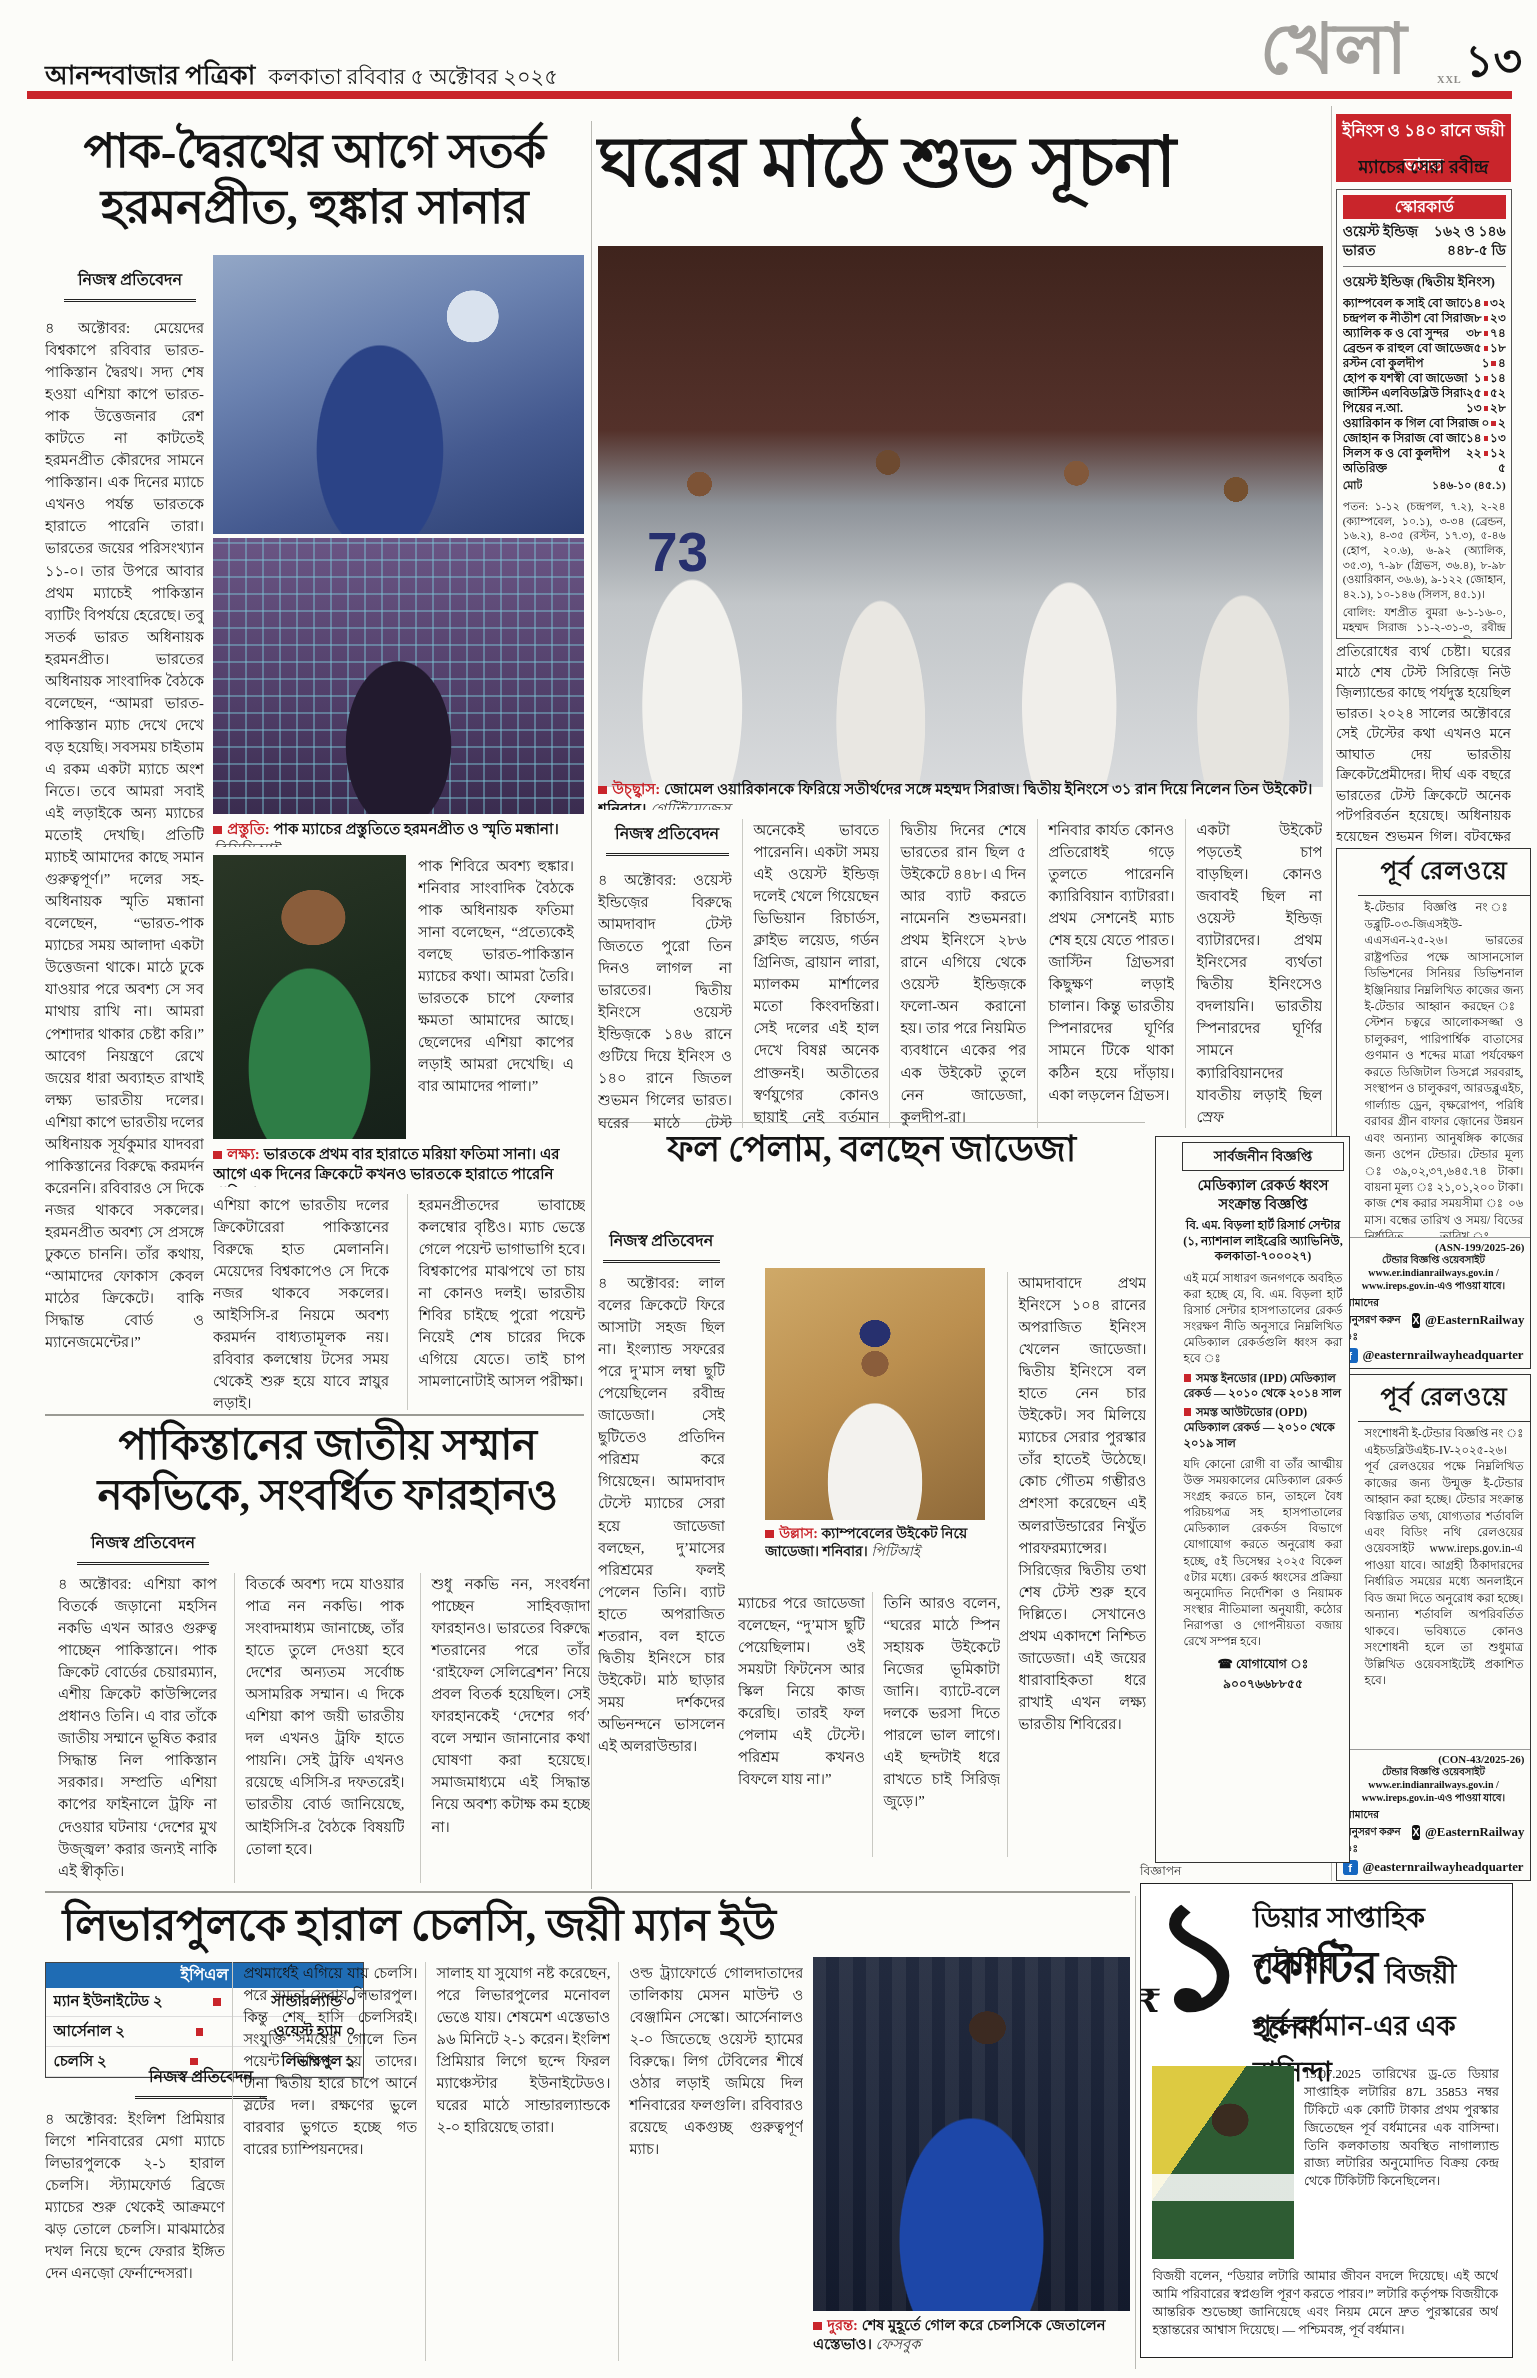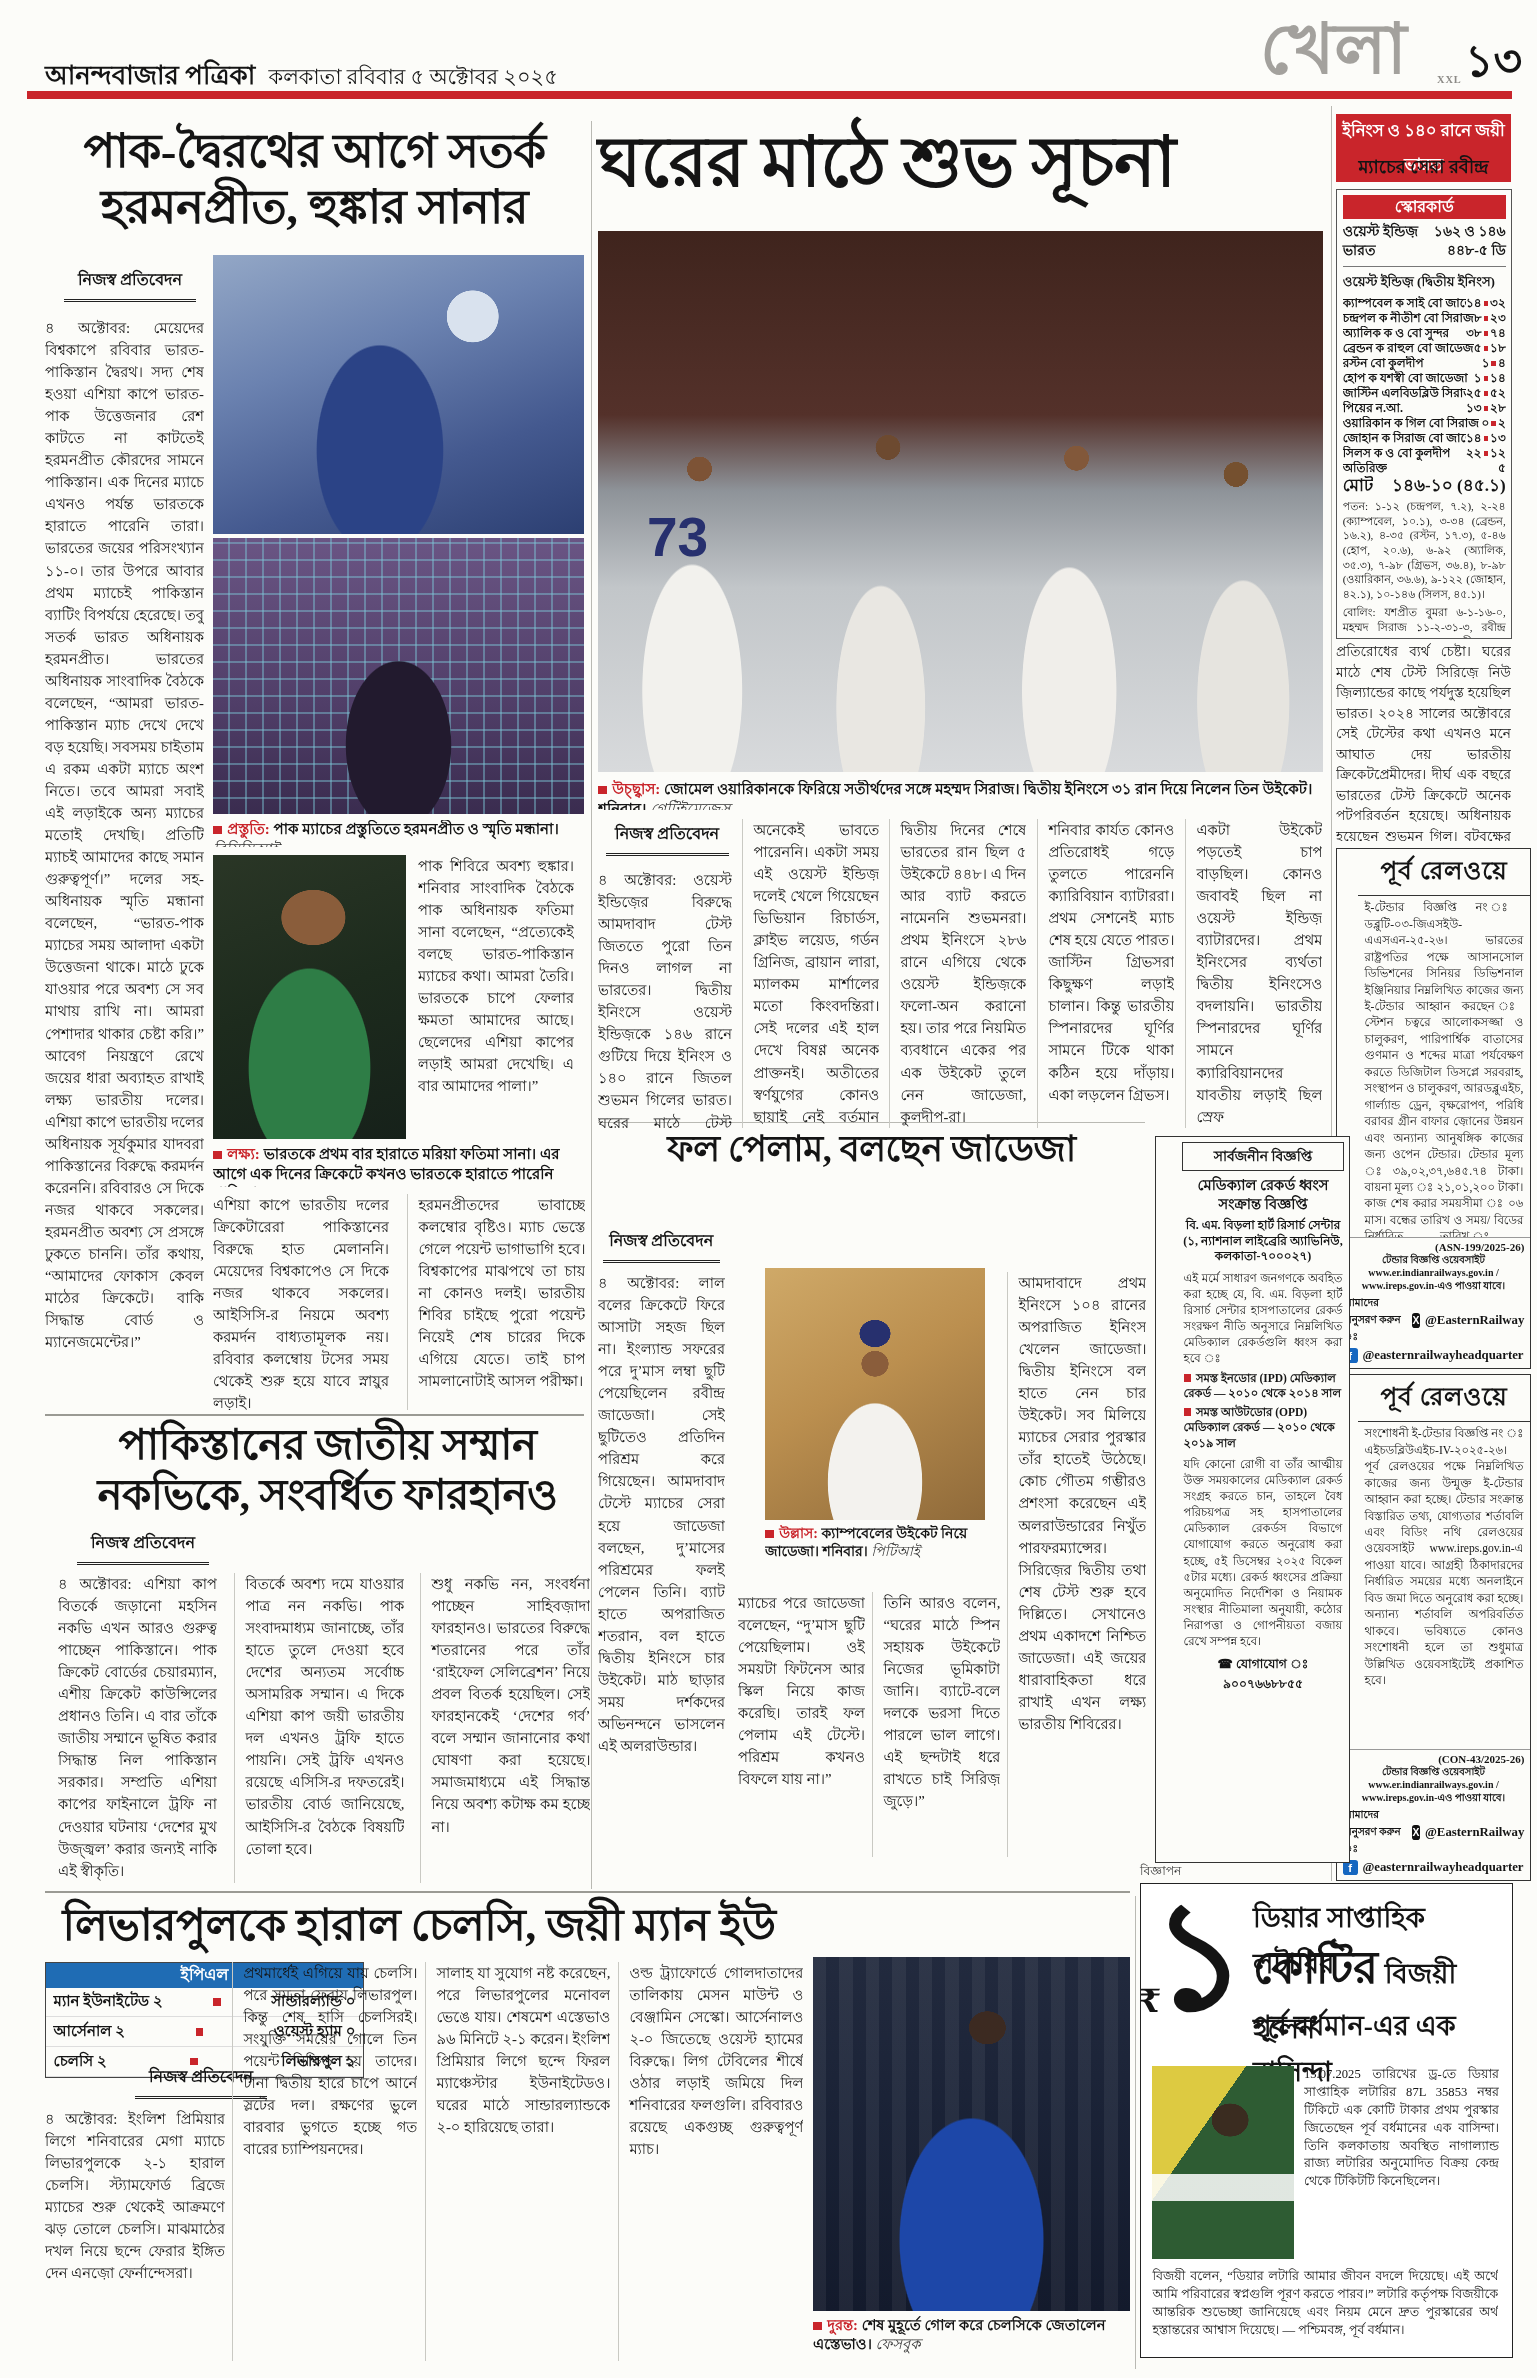--- a/index.html
+++ b/index.html
@@ -87,21 +87,21 @@
     linear-gradient(160deg,#2a3626 0%,#1d2b1d 50%,#16211a 100%);}
   .ph-main{background:
     radial-gradient(24.6px 24.6px at 14% 44%,#7d5336 0 50%,transparent 51%),
     radial-gradient(24.6px 24.6px at 40% 40%,#6d4a30 0 50%,transparent 51%),
     radial-gradient(24.6px 24.6px at 66% 42%,#82583a 0 50%,transparent 51%),
     radial-gradient(24.6px 24.6px at 88% 45%,#75502f 0 50%,transparent 51%),
     radial-gradient(90px 227px at 13% 85%,#f2f1ed 0 55%,transparent 56%),
     radial-gradient(80px 218px at 39% 88%,#e9e7e2 0 55%,transparent 56%),
     radial-gradient(85px 222px at 65% 85%,#f0eeea 0 55%,transparent 56%),
     radial-gradient(83px 218px at 89% 87%,#e6e4df 0 55%,transparent 56%),
-    linear-gradient(180deg,#3f241d 0%,#54312a 34%,#8e9399 48%,#c2c6c9 66%,#d8dadc 100%);}
+    linear-gradient(180deg,#3f241d 0%,#54312a 34%,#8e9399 48%,#c2c6c9 66%,#d8dadc 100%); margin-top: 15px;}
   .ph-jad{background:
     radial-gradient(32px 28px at 50% 26%,#27306e 0 48%,transparent 49%),
     radial-gradient(28px 26.5px at 50% 38%,#8a5d3b 0 48%,transparent 49%),
     radial-gradient(85px 142px at 50% 85%,#f3f2ee 0 55%,transparent 56%),
     linear-gradient(150deg,#cfa968 0%,#bb8f4f 45%,#8f6a3a 100%);}
   .ph-foot{background:
     radial-gradient(38px 34px at 55% 20%,#3c2a21 0 48%,transparent 49%),
     radial-gradient(123px 208px at 50% 80%,#1d47a8 0 58%,transparent 59%),
     repeating-linear-gradient(90deg,rgba(255,255,255,.06) 0 13.2px,transparent 13.2px 26.5px),
     linear-gradient(180deg,#222a3e 0%,#1a2236 45%,#131a2c 100%);}
@@ -241,21 +241,21 @@
 
         <div class="sc-row">
           <span class="sc-name">সিলস ক ও বো কুলদীপ</span>
           <span class="sc-fig"><span>২২</span><span class="sqsep"></span><span>১২</span></span>
         </div>
       </div>
     <div class="sc-row">
       <span class="sc-name">অতিরিক্ত</span>
         <span>৫</span>
     </div>
-    <div class="sc-row" style="font-size:17px;line-height:19px;">
+    <div class="sc-row" style="font-size:11px;line-height:19px;">
       <span class="sc-name">মোট</span>
         <span>১৪৬-১০ (৪৫.১)</span>
     </div>
     <div class="sc-para">পতন: ১-১২ (চন্দ্রপল, ৭.২), ২-২৪ (ক্যাম্পবেল, ১০.১), ৩-৩৪ (ব্রেন্ডন, ১৬.২), ৪-৩৫ (রস্টন, ১৭.৩), ৫-৪৬ (হোপ, ২০.৬), ৬-৯২ (অ্যালিক, ৩৫.৩), ৭-৯৮ (গ্রিভস, ৩৬.৪), ৮-৯৮ (ওয়ারিকান, ৩৬.৬), ৯-১২২ (জোহান, ৪২.১), ১০-১৪৬ (সিলস, ৪৫.১)।</div>
     <div class="sc-para">বোলিং: যশপ্রীত বুমরা ৬-১-১৬-০, মহম্মদ সিরাজ ১১-২-৩১-৩, রবীন্দ্র জাডেজা ১৩-৩-৫৪-৪, কুলদীপ যাদব ৮.১-৩-২৩-২, ওয়াশিংটন সুন্দর ৭-১-১৮-১।</div>
   </div>
   <div class="abs railbody" style="left:1336px;top:642px;width:175px;height:199px;">প্রতিরোধের ব্যর্থ চেষ্টা। ঘরের মাঠে শেষ টেস্ট সিরিজ়ে নিউ জ়িল্যান্ডের কাছে পর্যদুস্ত হয়েছিল ভারত। ২০২৪ সালের অক্টোবরে সেই টেস্টের কথা এখনও মনে আঘাত দেয় ভারতীয় ক্রিকেটপ্রেমীদের। দীর্ঘ এক বছরে ভারতের টেস্ট ক্রিকেটে অনেক পটপরিবর্তন হয়েছে। অধিনায়ক হয়েছেন শুভমন গিল। বটবৃক্ষের ছায়া দেওয়া রোহিত শর্মা, বিরাট কোহলিরা সরে গিয়েছেন। ফলে ঘরের মাঠে ‘নতুন ভারতের’ এই টেস্ট জয়ের ধারাবাহিকতা রক্ষাই প্রধান পরীক্ষা শুভমনদের।</div>
 
   <div class="abs adbox" style="left:1336px;top:848px;width:172px;height:519px;">
     <div class="ad-rail-head">পূর্ব রেলওয়ে</div>

